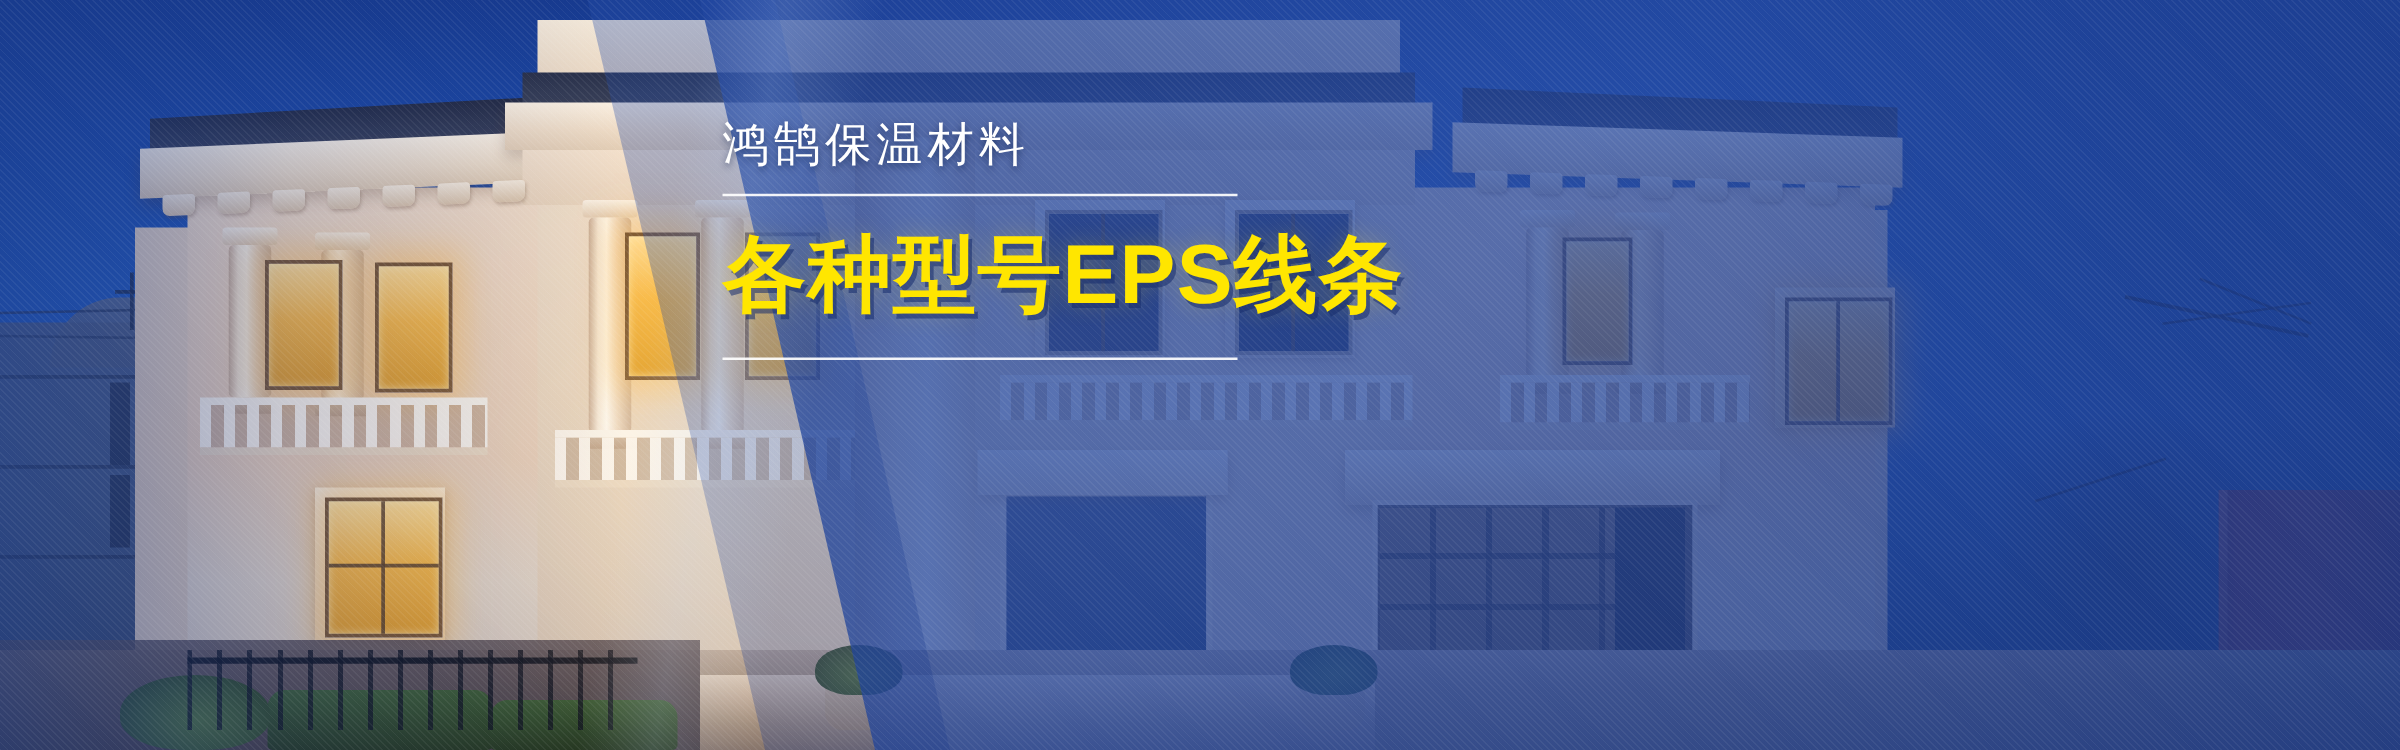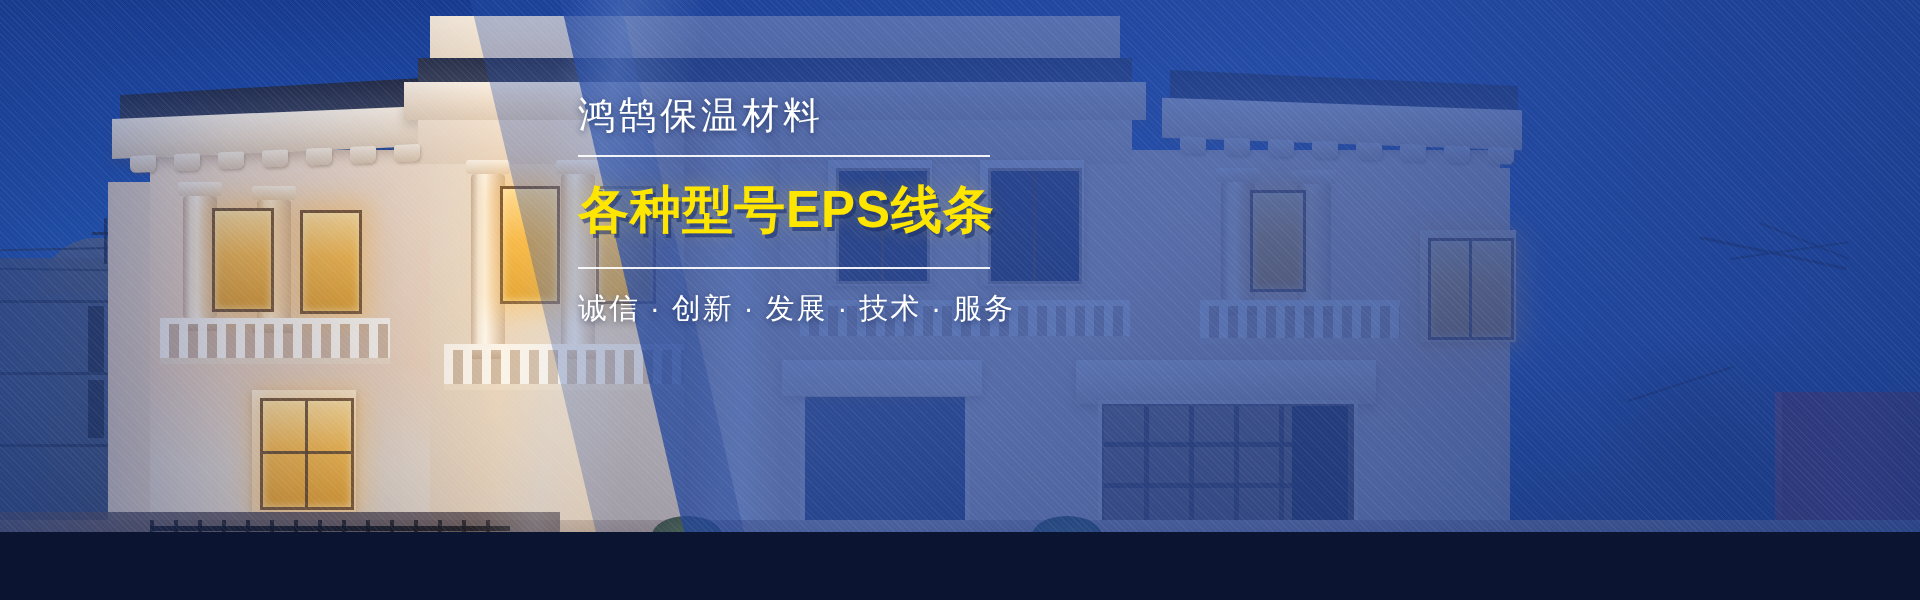--- a/index.html
+++ b/index.html
@@ -3,21 +3,21 @@
 <meta charset="utf-8">
 <style>
   html, body {
     margin: 0;
     padding: 0;
     background: #0b1430;
   }
   #banner {
     position: relative;
     width: 1920px;
-    height: 532px;
+    height: 600px;
     overflow: hidden;
     font-family: "Liberation Sans", "DejaVu Sans", sans-serif;
     user-select: none;
   }
 
   
   .layer { position: absolute; }
 
   #sky {
     left: 0; top: 0; width: 1920px; height: 600px;
@@ -357,21 +357,21 @@
     margin-top: 18px;
     width: 412px;
     height: 2px;
     background: rgba(255,255,255,0.92);
   }
   #headline {
     margin-top: 22px;
   }
   .headline-line {
     color: #ffe600;
-    font-size: 51px;
+    font-size: 67px;
     font-weight: bold;
     letter-spacing: 1px;
     line-height: 1.22;
     white-space: nowrap;
     text-shadow: 3px 4px 0 rgba(22,44,110,0.55),
                  0 0 18px rgba(255,220,40,0.25);
   }
   #rule-bottom {
     margin-top: 26px;
     width: 412px;
@@ -563,16 +563,15 @@
     <div id="brand-name">鸿鹄保温材料</div>
 
     <div id="rule-top"></div>
 
     <div id="headline">
       <div class="headline-line">各种型号EPS线条</div>
     </div>
 
     <div id="rule-bottom"></div>
 
-    <div id="tagline">诚信 · 创新 · 发展 · 技术 · 服务</div>
   </div>
 
 </div>
 
 </body></html>

